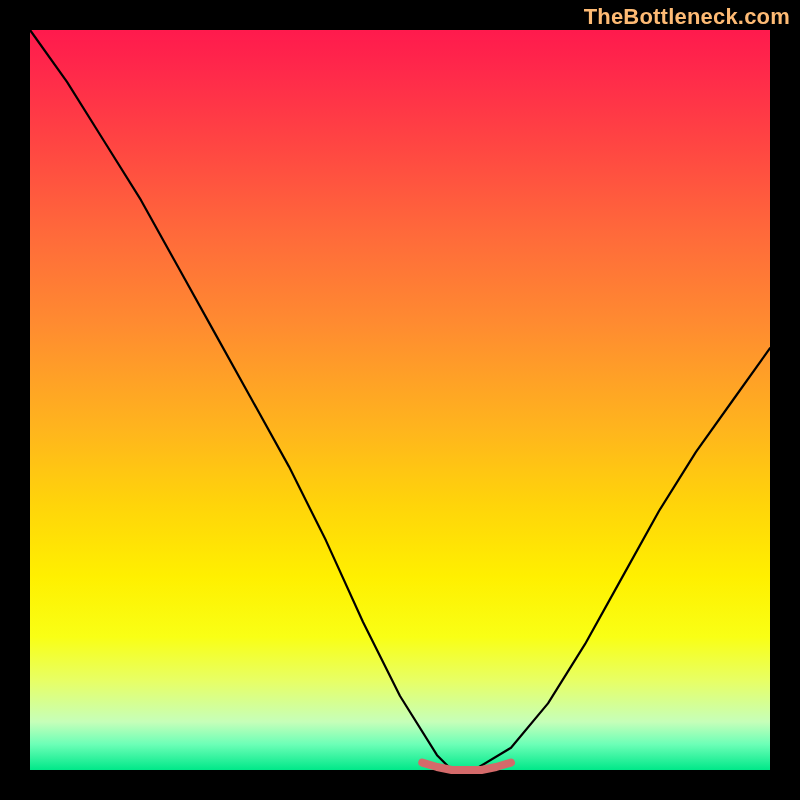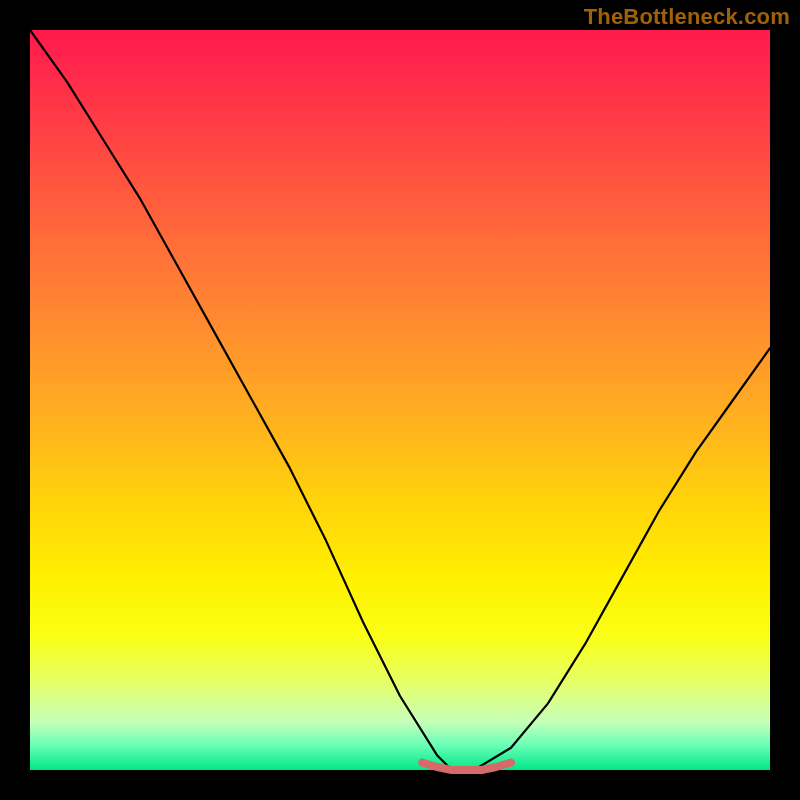--- a/index.html
+++ b/index.html
@@ -14,21 +14,21 @@
   .frame {
     position: relative;
     width: 800px;
     height: 800px;
     background: #000000;
   }
   .watermark {
     position: absolute;
     top: 4px;
     right: 10px;
-    color: #a16207;
+    color: #fdba74;
     font-size: 22px;
     font-weight: bold;
     letter-spacing: 0.2px;
     z-index: 5;
   }
   .plot {
     position: absolute;
     left: 30px;
     top: 30px;
     width: 740px;

